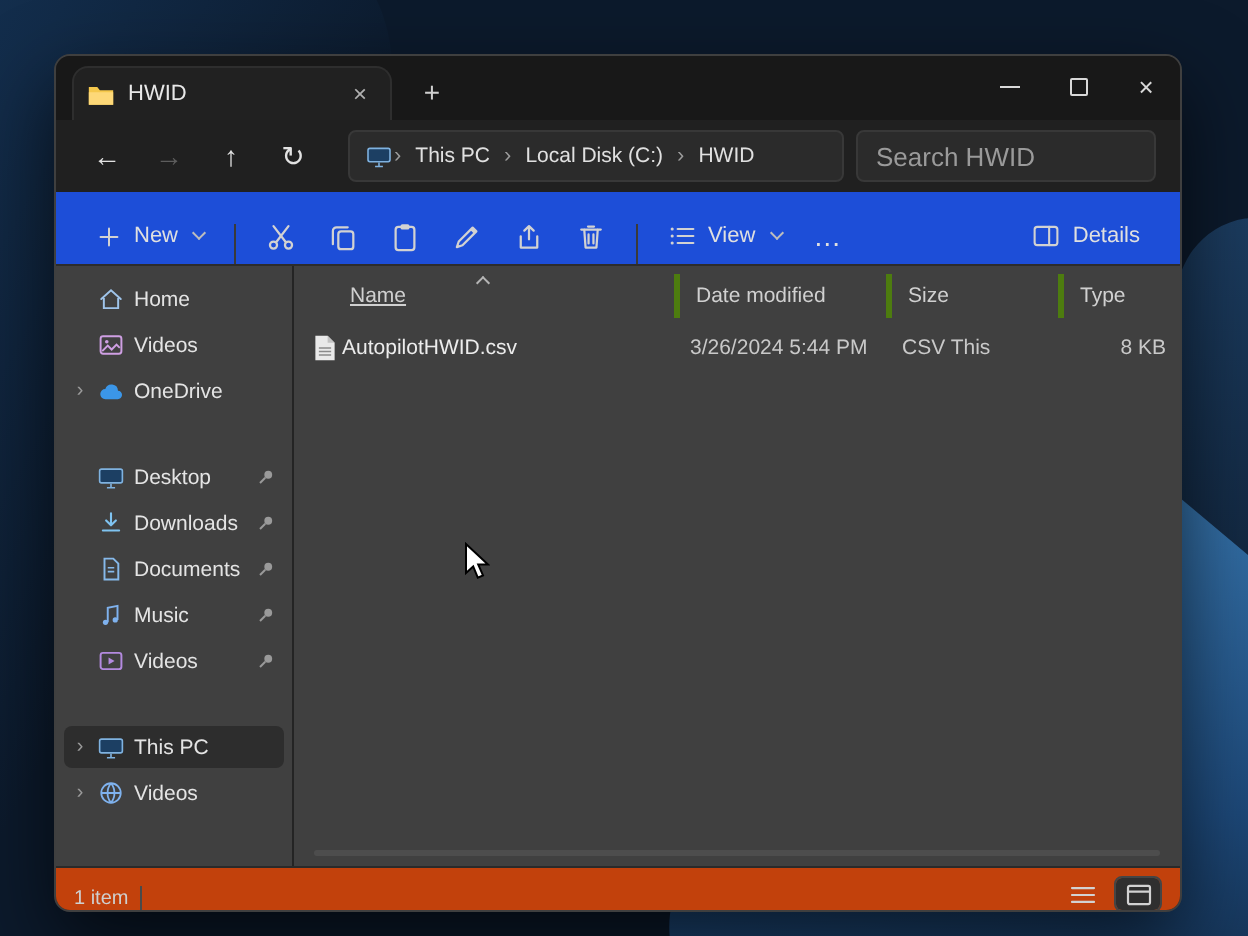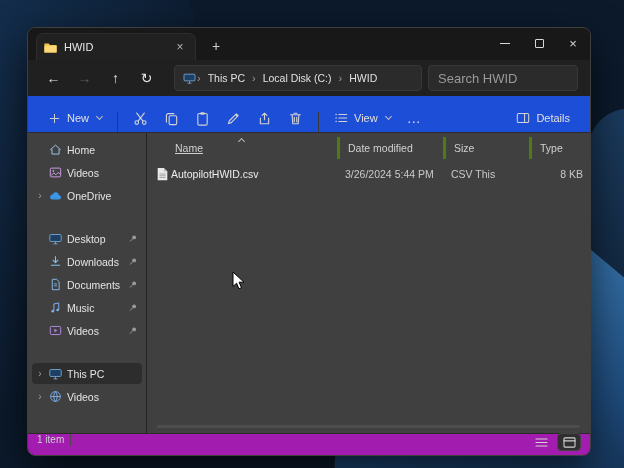--- a/index.html
+++ b/index.html
@@ -88,22 +88,22 @@
   .sort-caret { position:absolute; left:92px; top:2px; width:5px; height:5px;
                 border-left:1px solid #b5b5b5; border-top:1px solid #b5b5b5; transform:rotate(45deg); }
   .file-row { margin-top:4px; height:22px; font-size:10.5px; color:#ececec; border-radius:3px; }
   .cell-name { display:flex; align-items:center; gap:2px; padding-left:9px; white-space:nowrap; overflow:hidden; }
   .cell { padding-left:8px; color:#c9c9c9; white-space:nowrap; }
   .cell-size { text-align:right; padding-right:6px; color:#c9c9c9; }
   .hscroll { position:absolute; left:10px; right:10px; bottom:5px; height:3px;
              background:#4d4d4d; border-radius:2px; }
 
   
-  .statusbar { flex:0 0 22px; display:flex; align-items:flex-start; padding:0 10px 0 9px;
-               font-size:10px; color:#cfcfcf; background:#a21caf; border-top:1px solid #2a2a2a; gap:6px; }
+  .statusbar { flex:0 0 22px; display:flex; align-items:flex-end; padding:0 10px 0 9px;
+               font-size:10px; color:#cfcfcf; background:#c2410c; border-top:1px solid #2a2a2a; gap:6px; }
   .sb-div { width:1px; height:12px; background:#4a4a4a; }
   .sb-btn { width:22px; height:16px; display:flex; align-items:center; justify-content:center; border-radius:3px; }
   .sb-btn.active { background:#2f2f2f; outline:1px solid #454545; }
 
   .cursor { position:absolute; left:232px; top:271px; z-index:20; }
 </style>
 </head>
 <body>
 
 <div class="screen">

